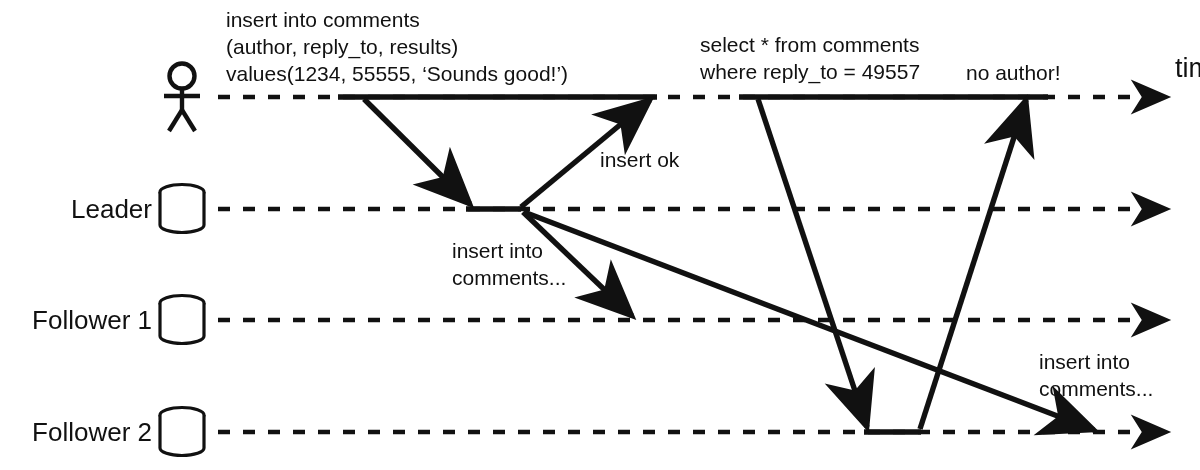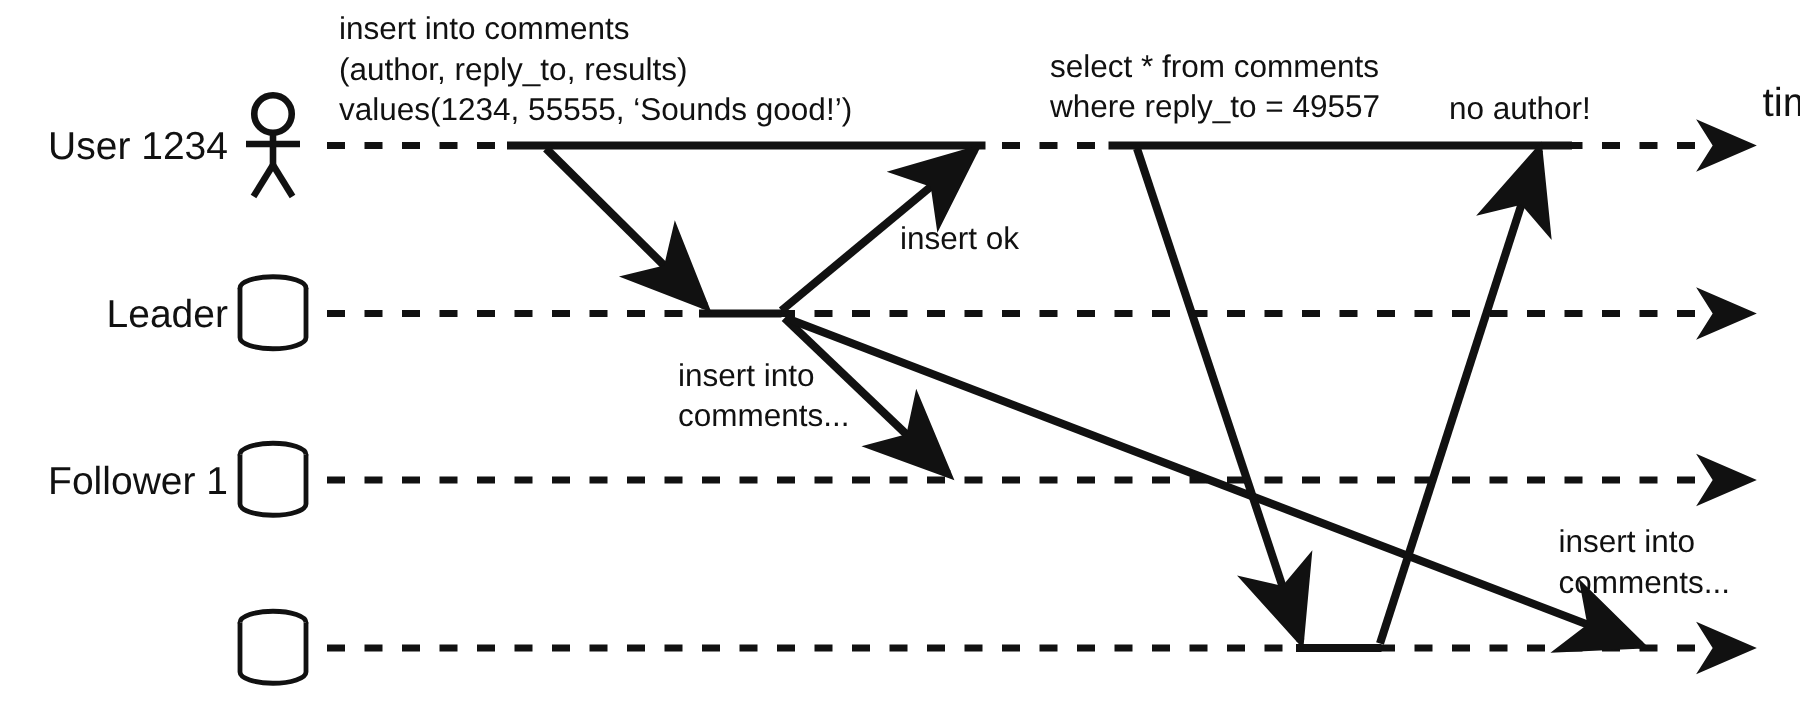--- a/index.html
+++ b/index.html
@@ -131,26 +131,26 @@
       <ellipse cx="182" cy="303" rx="22" ry="7.5" fill="#ffffff" stroke="#111111" stroke-width="3.2"></ellipse>
       <path d="M160,303 L160,336 A22,7.5 0 0 0 204,336 L204,303" fill="#ffffff" stroke="#111111" stroke-width="3.2"></path>
     </g>
 
     <g>
       <ellipse cx="182" cy="415" rx="22" ry="7.5" fill="#ffffff" stroke="#111111" stroke-width="3.2"></ellipse>
       <path d="M160,415 L160,448 A22,7.5 0 0 0 204,448 L204,415" fill="#ffffff" stroke="#111111" stroke-width="3.2"></path>
     </g>
   </svg>
 
-  <div class="lane-label" style="right:1048px; top:84px;">User 1234</div>
 
   <div class="lane-label" style="right:1048px; top:196px;">Leader</div>
 
   <div class="lane-label" style="right:1048px; top:307px;margin-left:16px;">Follower 1</div>
 
+  <div class="lane-label" style="right:1048px; top:419px;">Follower 2</div>
 
   <div class="msg-label" style="left:226px; top:7px;">insert into comments
 (author, reply_to, results)
 values(1234, 55555, ‘Sounds good!’)</div>
 
   <div class="msg-label" style="left:600px; top:147px;">insert ok</div>
 
   <div class="msg-label" style="left:452px; top:238px;">insert into
 comments...</div>
 

